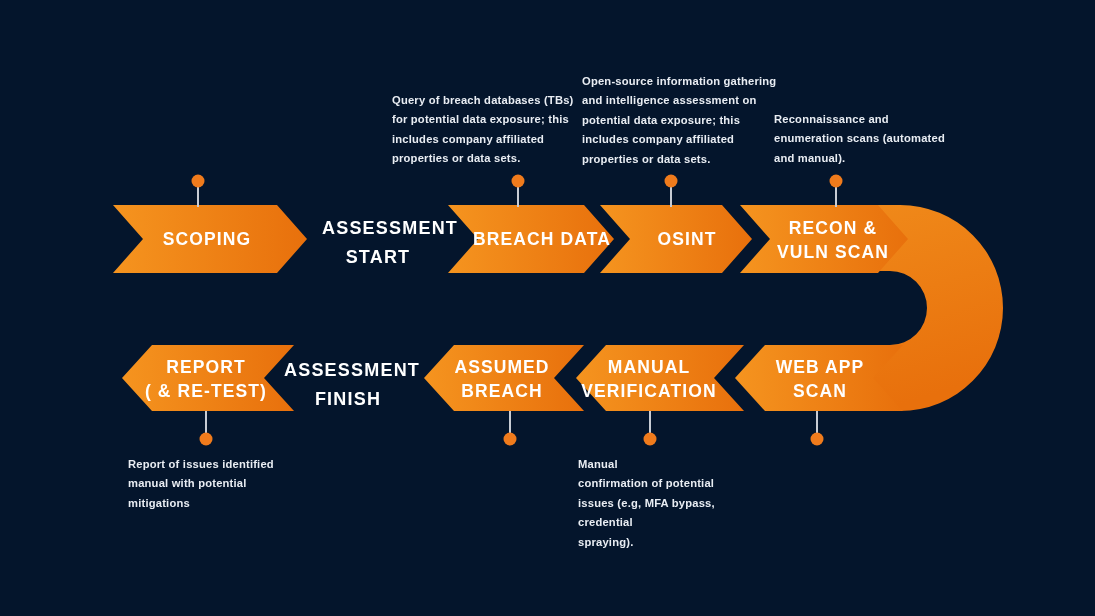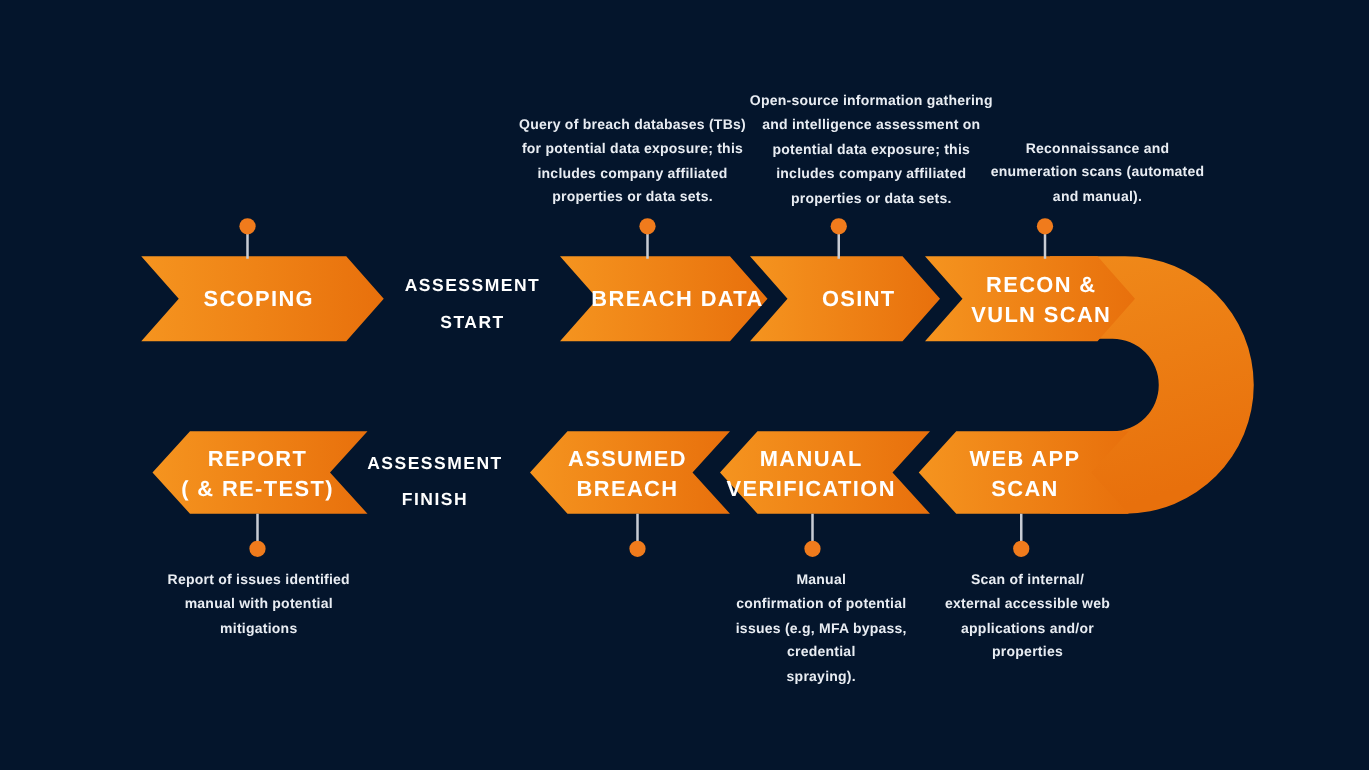--- a/index.html
+++ b/index.html
@@ -26,29 +26,28 @@
     height: 616px;
     display: block;
   }
   .note {
     position: absolute;
     color: #e9edf3;
     font-family: "Liberation Sans", sans-serif;
     font-size: 11.2px;
     font-weight: 700;
     line-height: 19.4px;
-    text-align: center;
     letter-spacing: 0.2px;
     white-space: pre-line;
   }
   .stage-label {
     position: absolute;
     color: #ffffff;
     font-family: "Liberation Sans", sans-serif;
-    font-size: 14px;
+    font-size: 18px;
     font-weight: 700;
     line-height: 29px;
     text-align: center;
     letter-spacing: 1.2px;
     white-space: pre-line;
   }
   .chev-label {
     fill: #ffffff;
     font-family: "Liberation Sans", sans-serif;
     font-size: 17.5px;
@@ -195,18 +194,14 @@
 manual with potential
 mitigations</div>
 
 
   <div class="note" style="left:578px; top:455px; width:158px;">Manual
 confirmation of potential
 issues (e.g, MFA bypass,
 credential
 spraying).</div>
 
-  <div class="note" style="left:742px; top:455px; width:160px;">Scan of internal/
-external accessible web
-applications and/or
-properties</div>
 
 </div>
 
 </body></html>

